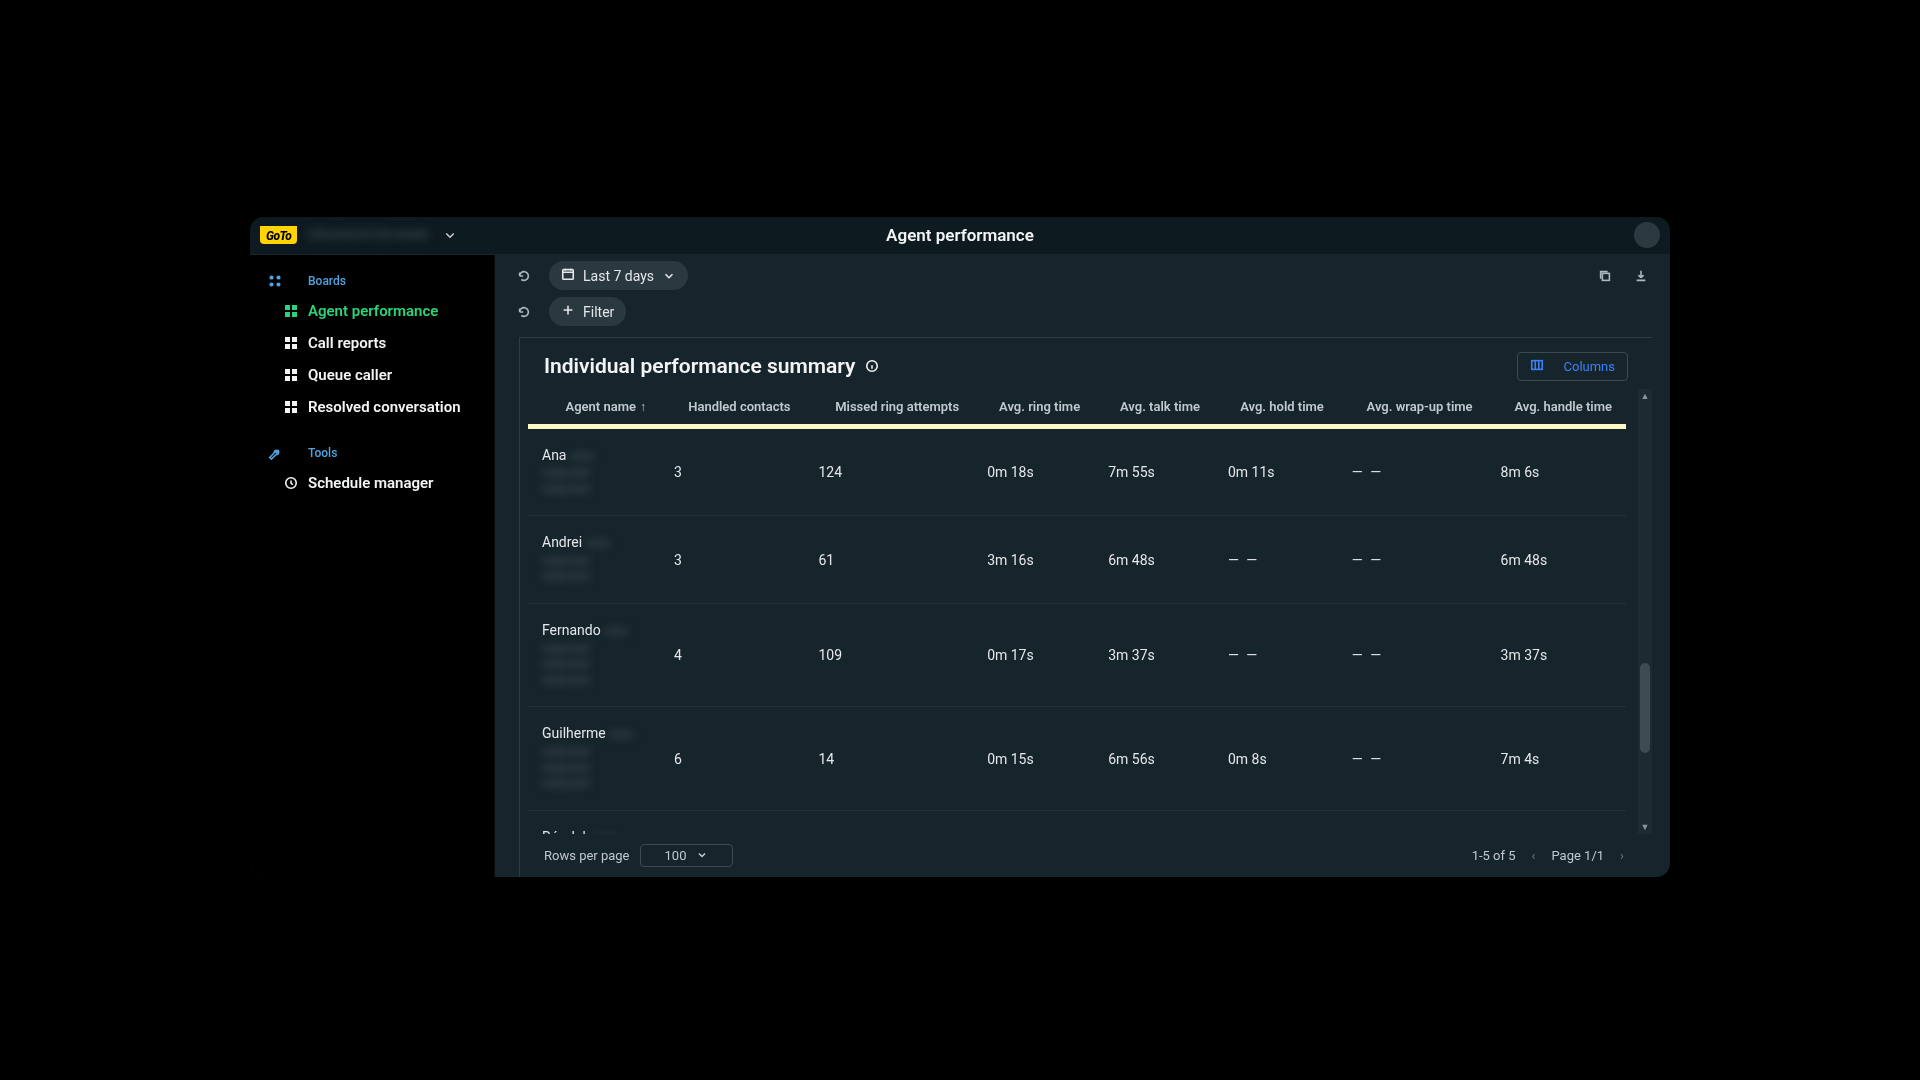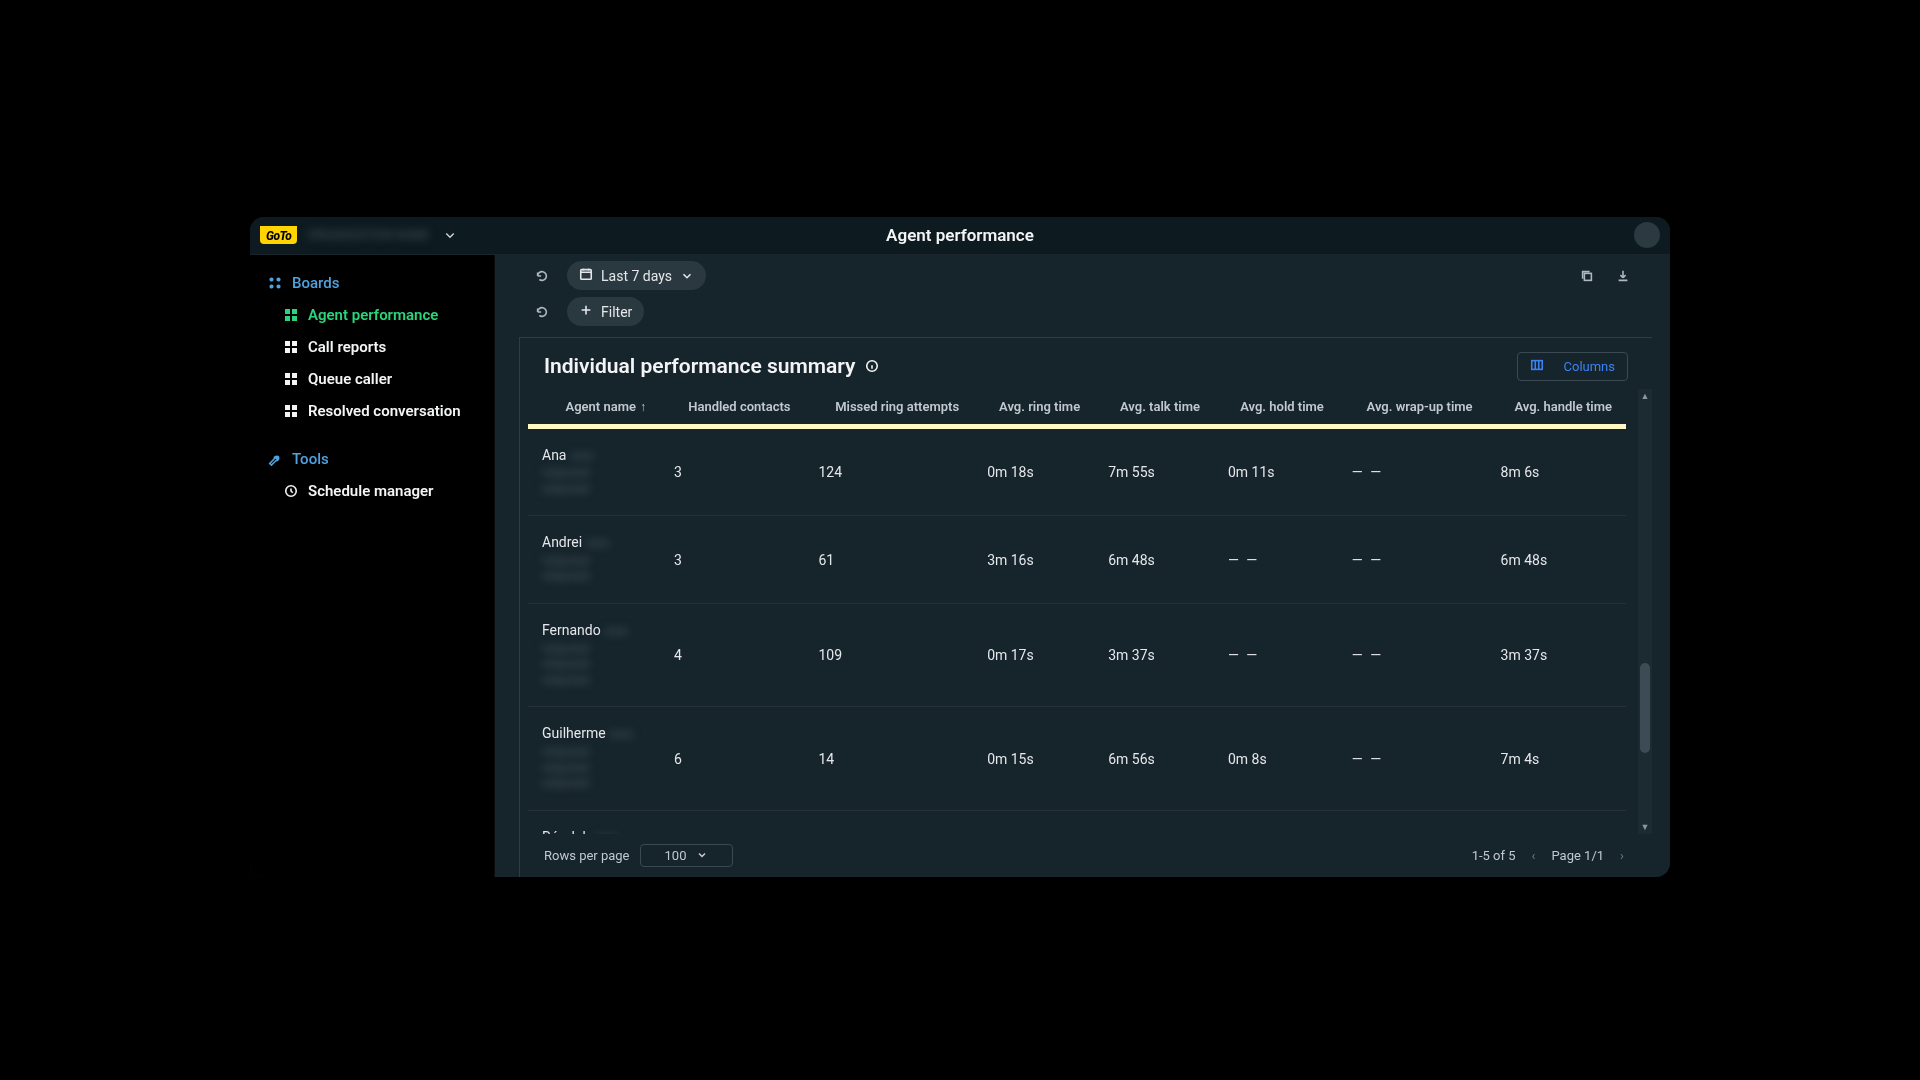--- a/index.html
+++ b/index.html
@@ -74,23 +74,23 @@
 }
 .sidebar {
   width: 245px;
   background: #000;
   padding: 12px 0;
   border-right: 1px solid rgba(255,255,255,0.05);
 }
 .nav-section-label {
   display: flex;
   align-items: center;
-  gap: 10px;
+  gap: 26px;
   padding: 7px 18px;
-  font-size: 15px;
+  font-size: 12px;
   color: #4ea3e0;
   font-weight: 500;
 }
 .nav-section-label.tools-label { margin-top: 16px; }
 .nav-item {
   display: flex;
   align-items: center;
   gap: 10px;
   padding: 7px 18px 7px 34px;
   font-size: 15px;
@@ -119,21 +119,21 @@
   flex: 1;
   display: flex;
   flex-direction: column;
   background: #16242b;
   overflow: hidden;
 }
 .toolbar {
   display: flex;
   align-items: center;
   gap: 12px;
-  padding: 10px 34px;
+  padding: 10px 16px;
   height: 42px;
 }
 .toolbar.second { height: 40px; padding-top: 0; }
 .icon-btn {
   width: 26px; height: 26px;
   display: inline-flex; align-items: center; justify-content: center;
   color: #aeb9bf;
   cursor: pointer;
   border-radius: 4px;
 }

